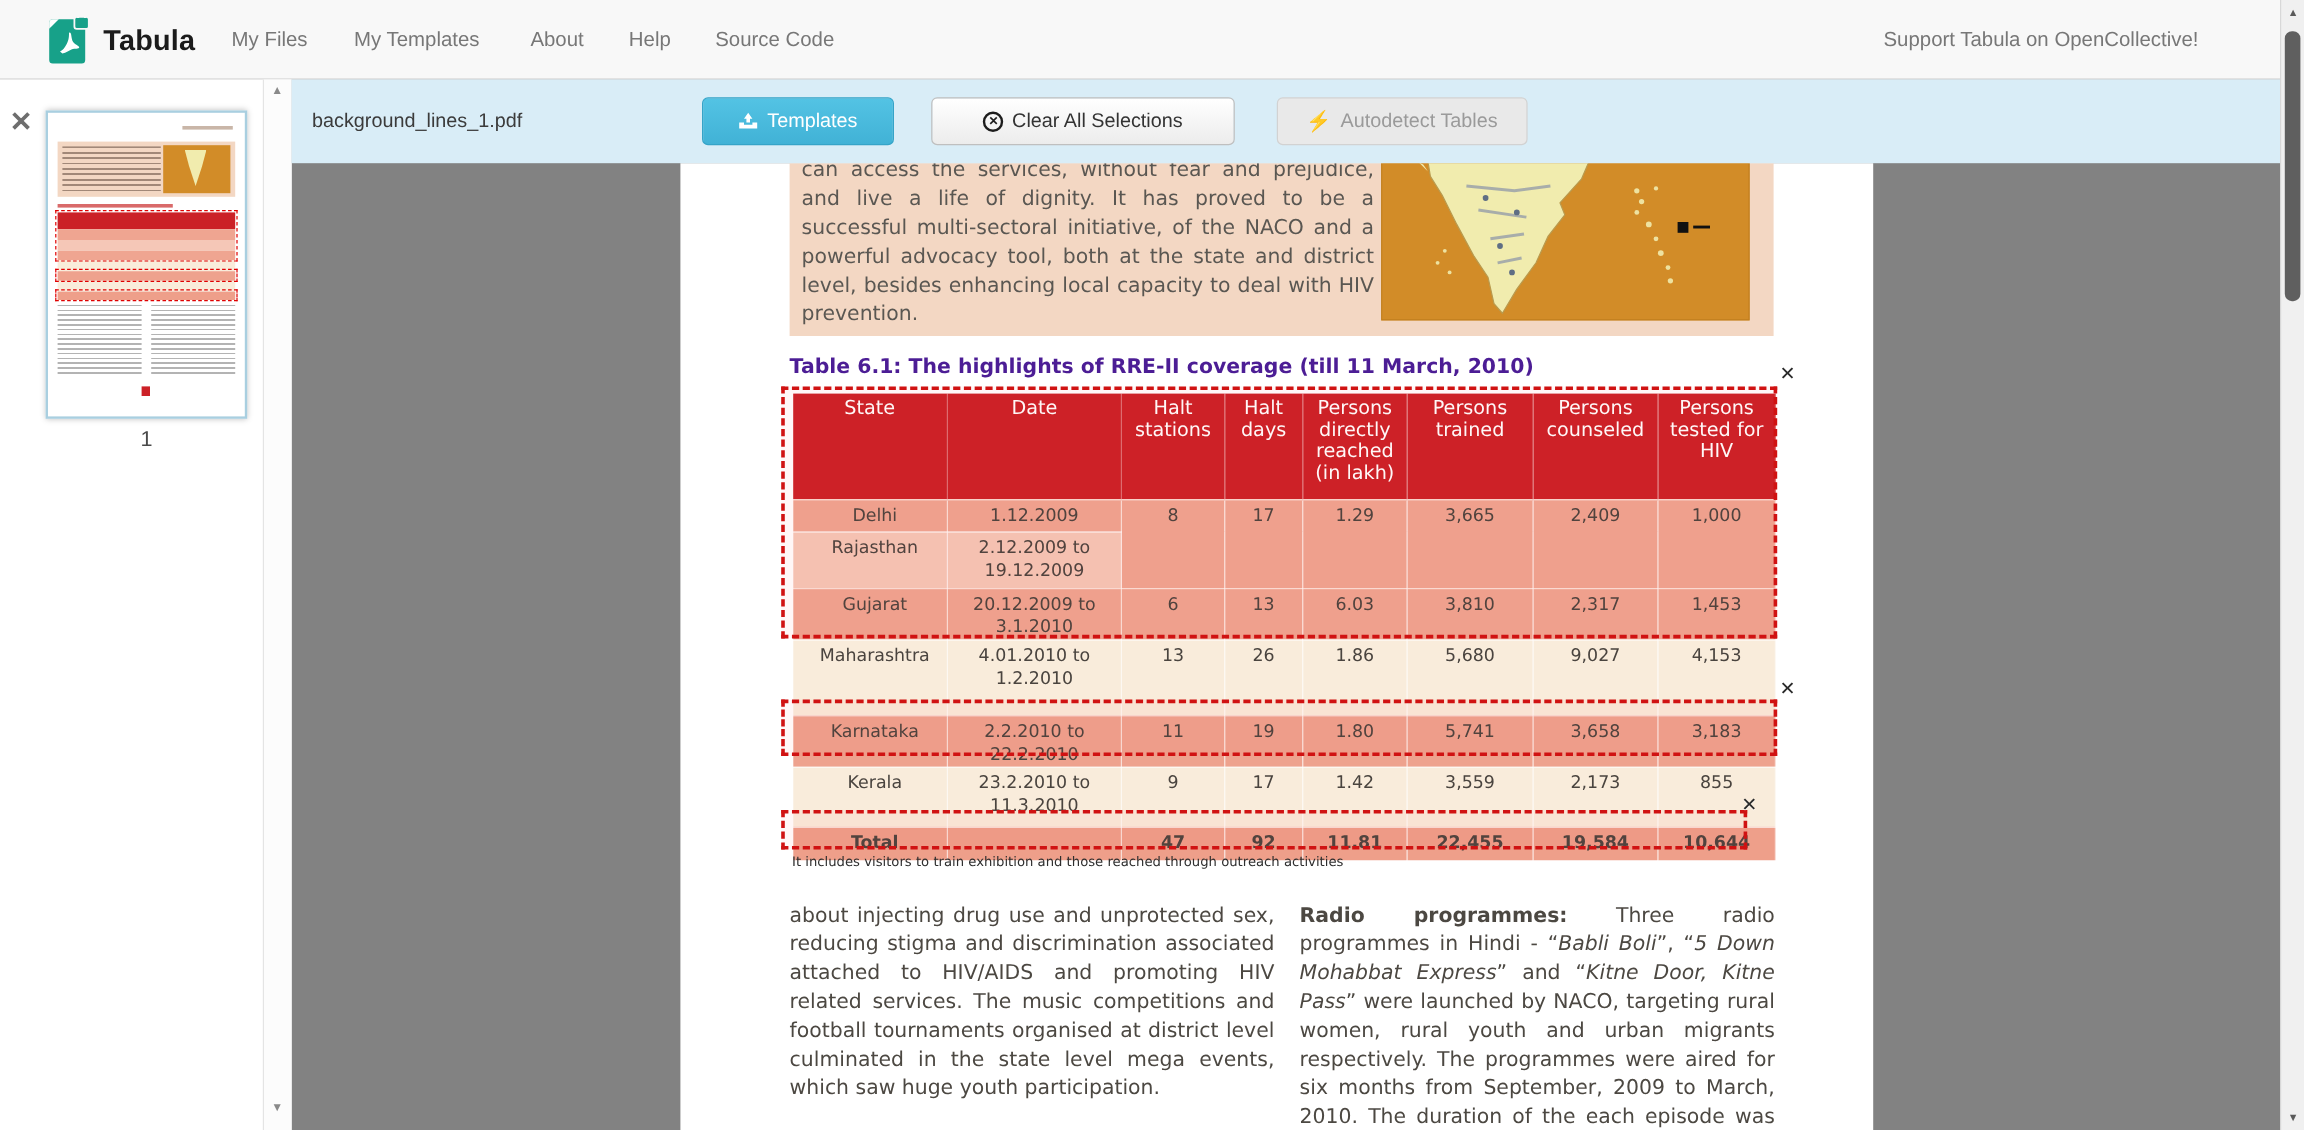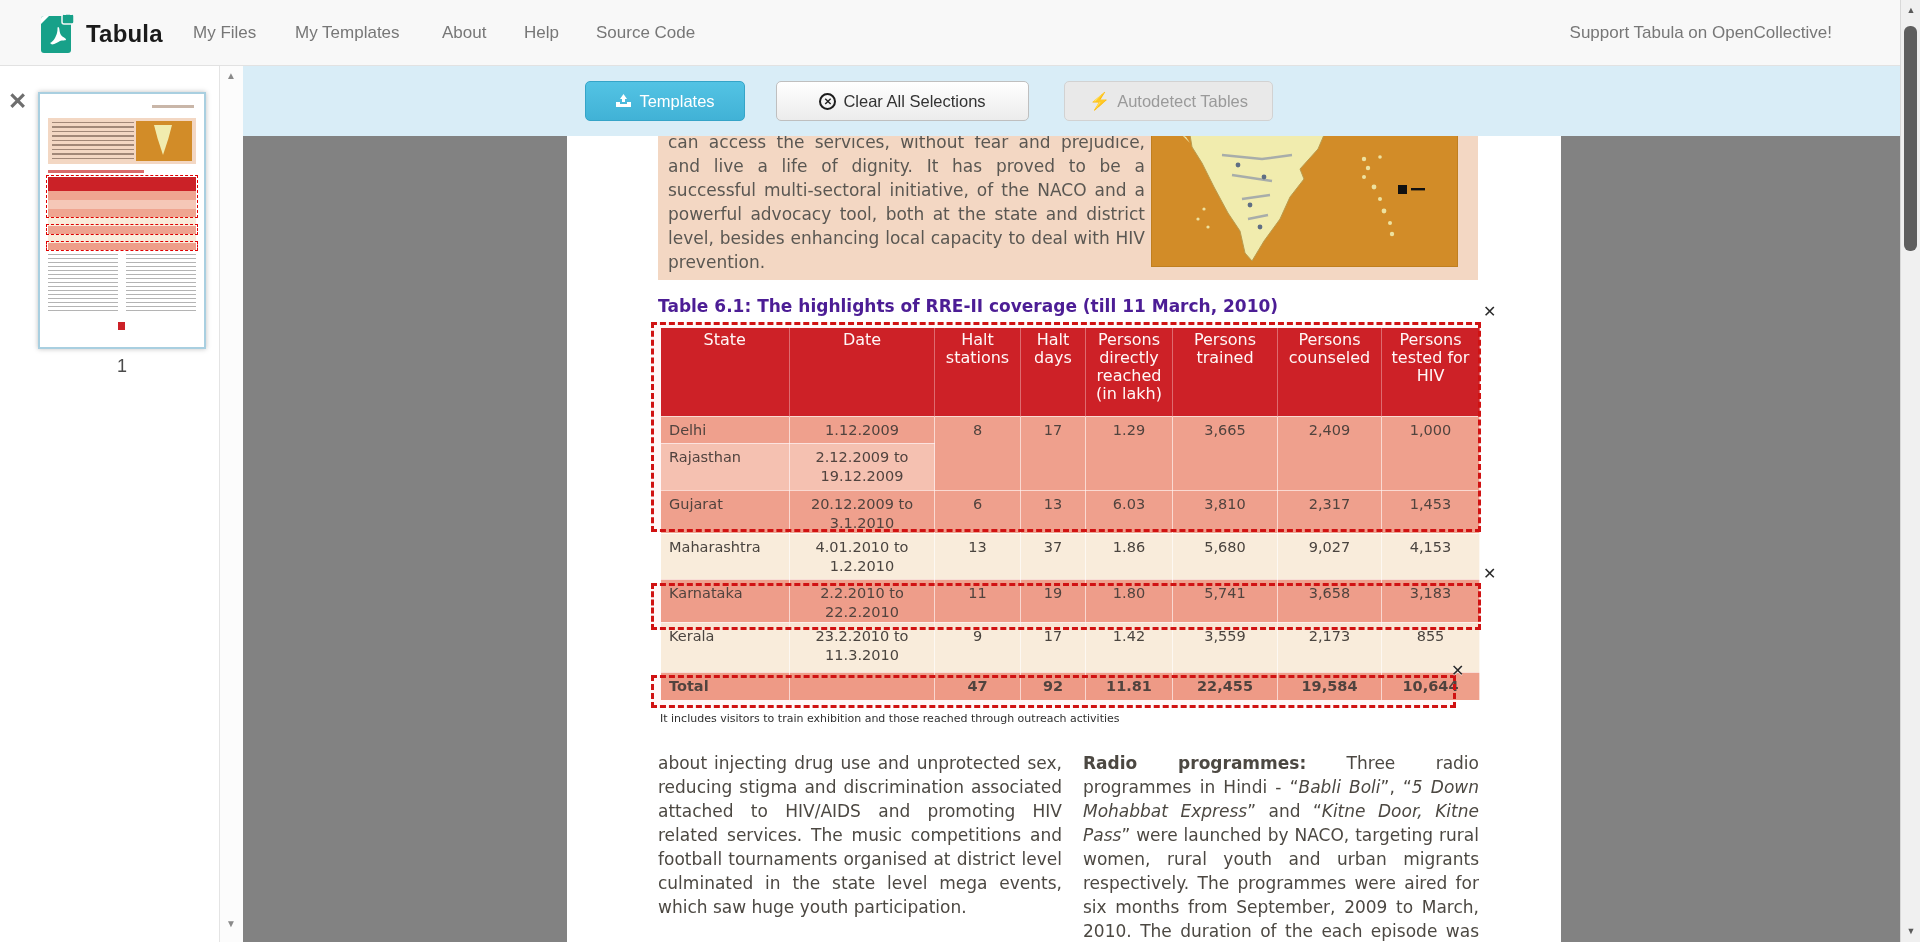--- a/index.html
+++ b/index.html
@@ -57,21 +57,21 @@
 
   #intro-box { position:absolute; left:91px; top:-2px; width:820px; height:146px; background:#f3d7c3; }
   #intro-text { position:absolute; left:10px; top:-4px; width:477px; font-size:17px; line-height:24px; color:#5a5752; text-align:justify; }
   #map { position:absolute; left:493px; top:0; width:307px; height:133px; background:#d28c28; border:1px solid #c07f1f; }
 
   #table-title { position:absolute; left:91px; top:160px; width:700px; font-size:17px; font-weight:bold; color:#4c1d95; }
 
   #rre-table { position:absolute; left:93px; top:192px; border-collapse:collapse; table-layout:fixed; width:819px; font-family:"DejaVu Sans", sans-serif; }
   #rre-table th { background:#cb2127; color:#fff; font-weight:normal; font-size:16px; line-height:18px; vertical-align:top; padding-top:3px; border-right:1px solid rgba(255,255,255,.35); }
   #rre-table td { font-size:14.5px; line-height:19px; color:#4a443f; vertical-align:top; padding-top:4px; text-align:center; border:1px solid rgba(255,255,255,.65); }
-  #rre-table td:first-child { text-align:left; padding-left:8px; }
+  #rre-table td:first-child { text-align:center; padding-left:8px; }
   #rre-table tr.hdr { height:88px; }
   .row-0 td { background:#efa591; } .row-1 td { background:#f5c7b7; } .row-2 td { background:#efa591; }
   .row-3 td { background:#f9ecdb; } .row-4 td { background:#eea28e; } .row-5 td { background:#f9ecdb; }
   .row-6 td { background:#ee9f8a; font-weight:bold; color:#3c3631; }
   #table-footnote { position:absolute; left:93px; top:576px; font-size:11px; color:#2e2e2e; font-family:"DejaVu Sans", sans-serif; }
 
   .selection { position:absolute; border:3px dashed #d01212; background:rgba(255,60,60,.04); cursor:move; }
   #sel-1 { left:84px; top:186px; width:830px; height:210px; }
   #sel-2 { left:84px; top:447px; width:830px; height:47px; }
   #sel-3 { left:84px; top:539px; width:805px; height:33px; }
@@ -148,20 +148,21 @@
     </div>
     <div id="thumb-label">1</div>
 
     <div id="sidebar-scroll">
       <span class="mini-arrow" style="top:4px;">▲</span>
       <span class="mini-arrow" style="top:852px;">▼</span>
     </div>
   </div>
 
   <div id="toolbar">
+    <span id="filename">background_lines_1.pdf</span>
 
     <div class="btn" id="btn-templates">
       <span class="ic">
         <svg width="17" height="16" viewBox="0 0 17 16">
           <path d="M8.5 1 L12 6 H10 V9 H7 V6 H5 Z" fill="#ffffff"></path>
           <path d="M1 9 V14 H16 V9 H12 V11 H5 V9 Z" fill="#ffffff"></path>
         </svg>
       </span>
       <span>Templates</span>
     </div>
@@ -256,25 +257,25 @@
             <tr class="row-2" style="height: 41px;">
               <td>Gujarat</td>
               <td>20.12.2009 to 3.1.2010</td>
               <td>6</td>
               <td>13</td>
               <td>6.03</td>
               <td>3,810</td>
               <td>2,317</td>
               <td>1,453</td>
             </tr>
-            <tr class="row-3" style="height: 46px;">
+            <tr class="row-3" style="height: 63px;">
               <td>Maharashtra</td>
               <td>4.01.2010 to 1.2.2010</td>
               <td>13</td>
-              <td>37</td>
+              <td>26</td>
               <td>1.86</td>
               <td>5,680</td>
               <td>9,027</td>
               <td>4,153</td>
             </tr>
             <tr class="row-4" style="height: 42px;">
               <td>Karnataka</td>
               <td>2.2.2010 to 22.2.2010</td>
               <td>11</td>
               <td>19</td>

